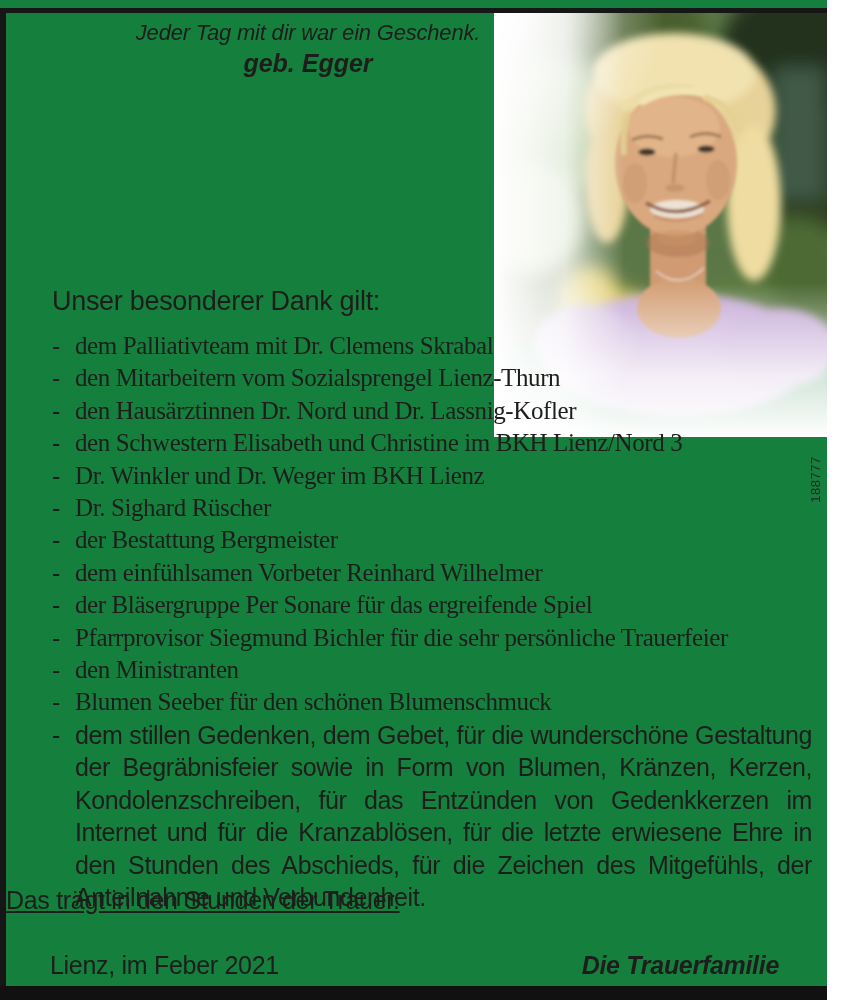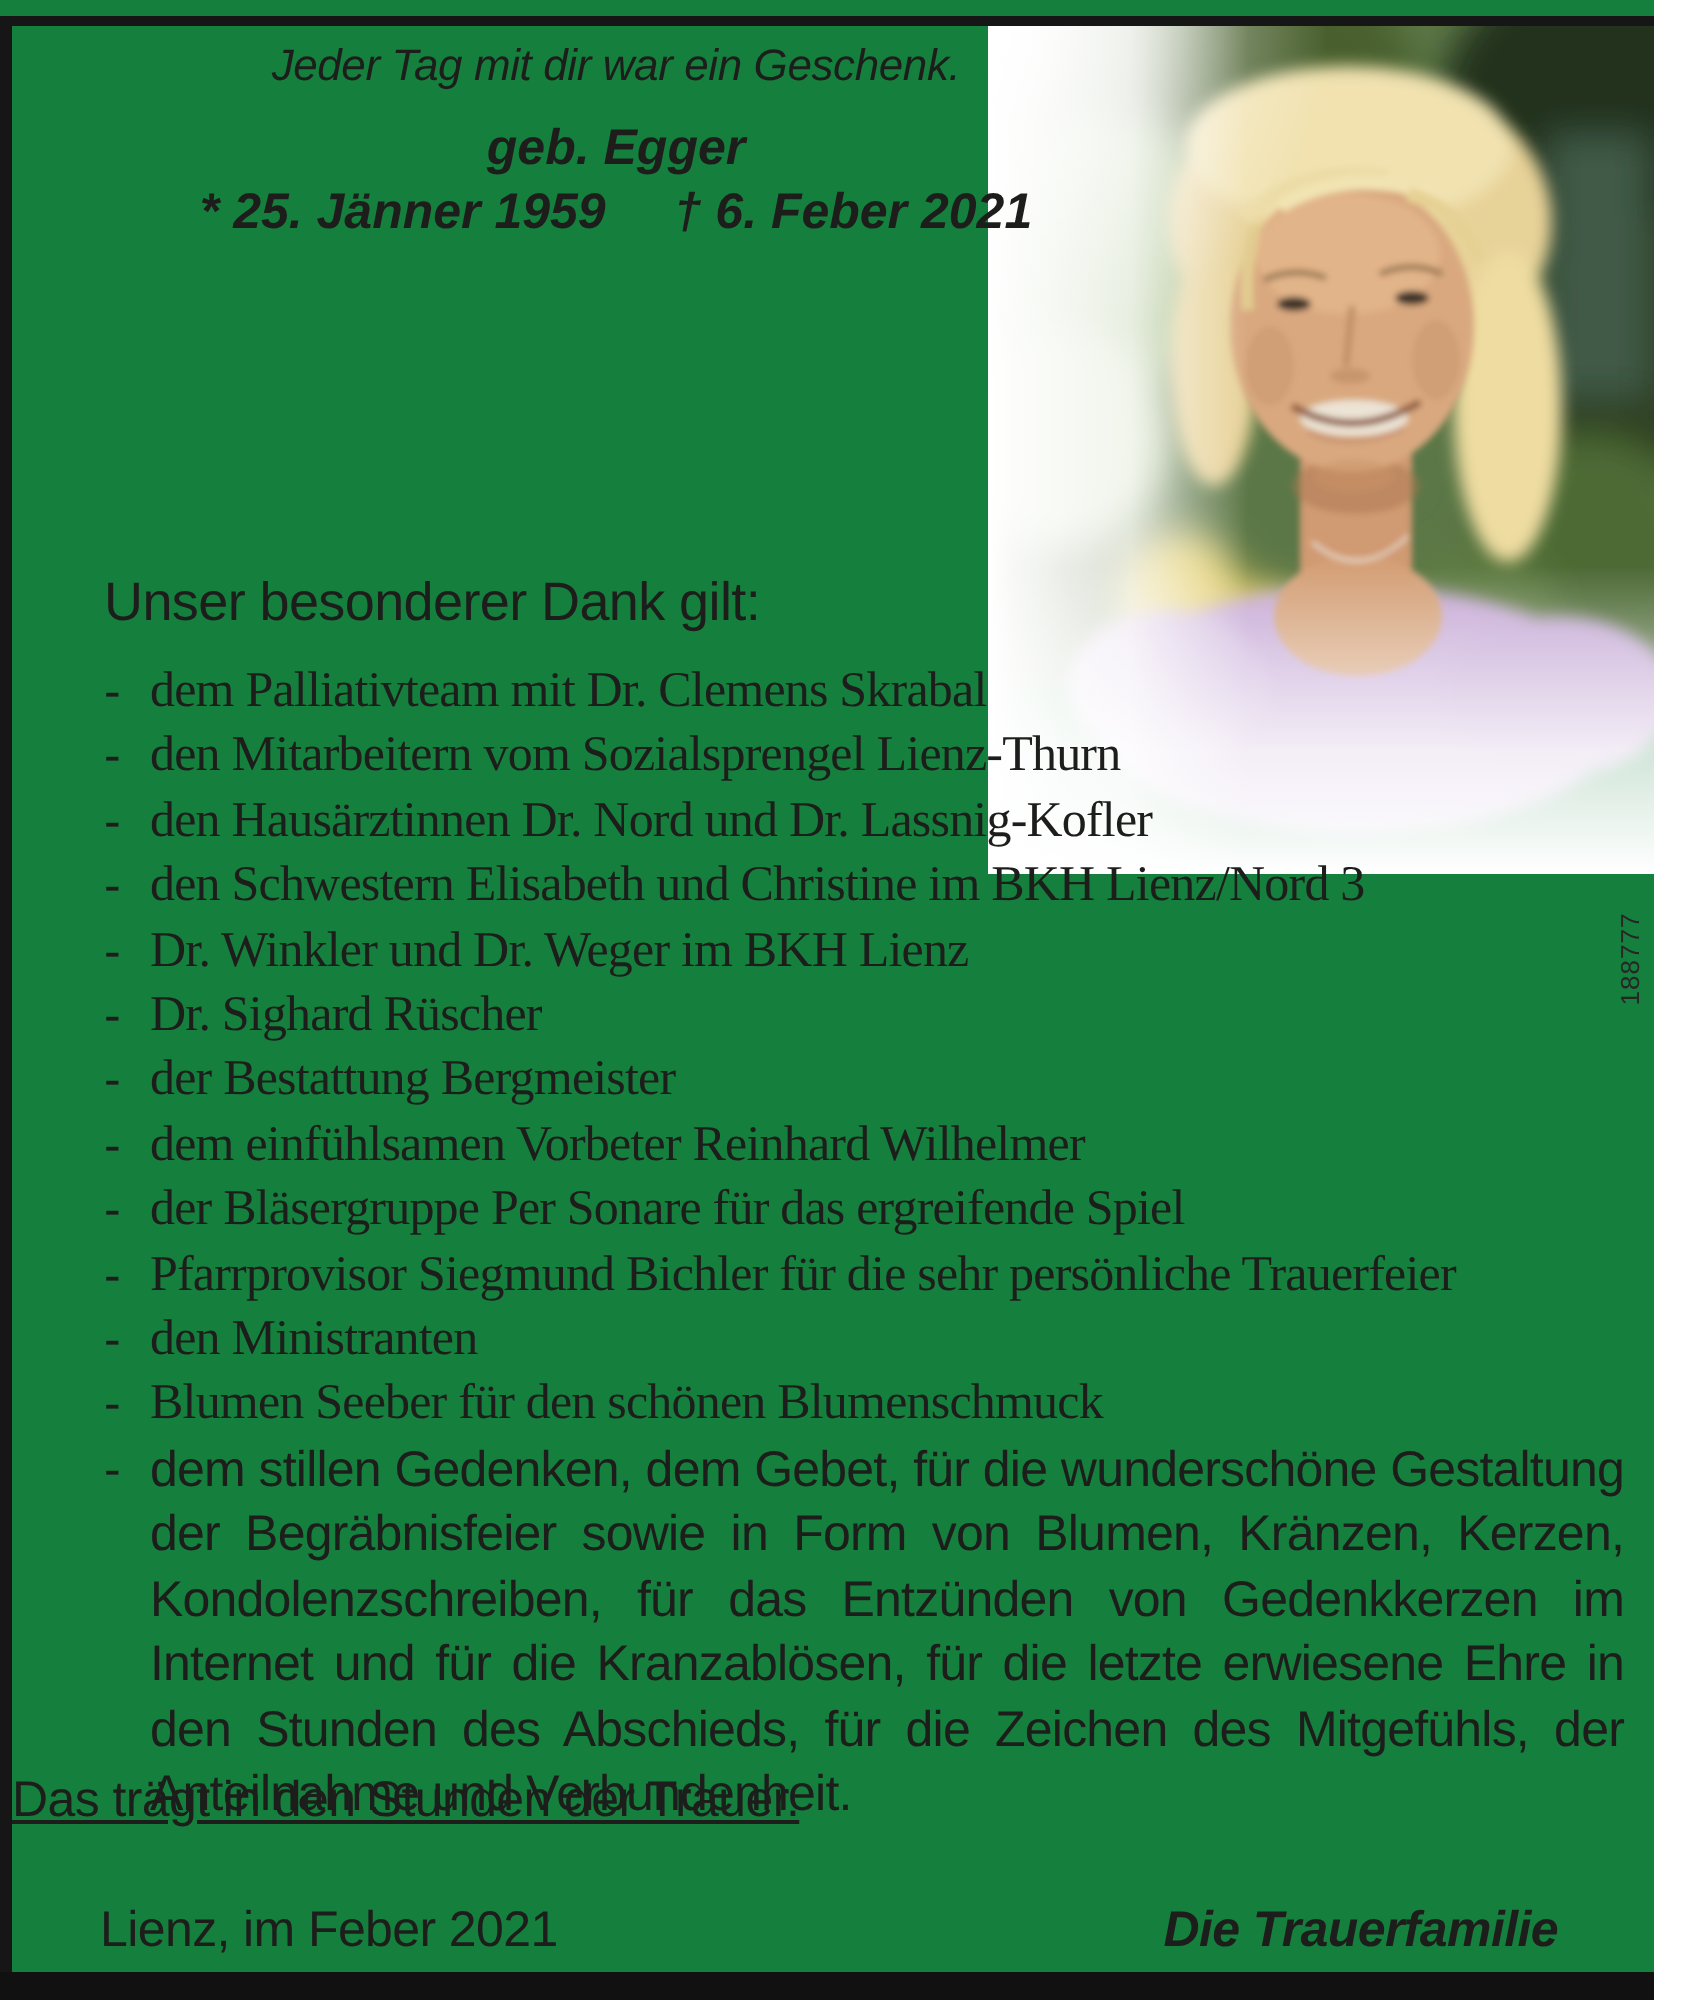--- a/index.html
+++ b/index.html
@@ -16,21 +16,21 @@
   .frame-bottom{position:absolute;left:0;top:986px;width:845px;height:14px;background:#111111;z-index:6;}
 
   
   .photo{position:absolute;left:494px;top:13px;width:339px;height:424px;z-index:1;}
 
   
   .header{position:absolute;left:8px;top:0;width:600px;text-align:center;z-index:3;}
   .epigraph{margin-top:20px;font-size:22px;font-style:italic;font-weight:500;letter-spacing:-0.2px;}
   .tribute{margin-top:21px;font-size:31px;font-style:italic;font-weight:bold;letter-spacing:-0.4px;}
   .name{margin-top:14px;font-size:58px;font-style:italic;font-weight:bold;letter-spacing:-1px;line-height:1.0;}
-  .maiden{margin-top:14px;font-size:25px;font-style:italic;font-weight:bold;}
+  .maiden{margin-top:3px;font-size:25px;font-style:italic;font-weight:bold;}
   .dates{margin-top:3px;font-size:25px;font-style:italic;font-weight:bold;}
   .dates .death{display:inline-block;margin-left:34px;}
 
   
   .main{position:absolute;left:52px;top:254px;width:760px;z-index:3;margin-top:32px;}
   .intro{font-size:27px;letter-spacing:-0.3px;}
   ul.thanks{list-style:none;margin:13px 0 0 0;padding:0;}
   ul.thanks li{display:flex;font-size:25px;line-height:32.4px;letter-spacing:-0.4px;}
   ul.thanks .dash{flex:0 0 23px;}
   ul.thanks .txt{flex:1;}
@@ -137,23 +137,20 @@
 
       <rect x="0" y="0" width="130" height="424" fill="url(#fadeL)"></rect>
       <rect x="0" y="270" width="339" height="154" fill="url(#fadeB)"></rect>
       <rect x="0" y="0" width="170" height="170" fill="url(#fadeTL)"></rect>
     </svg>
   </div>
 
   <div class="header">
     <div class="epigraph">Jeder Tag mit dir war ein Geschenk.</div>
     <div class="maiden">geb. Egger</div>
-    <div class="dates">
-      <span class="birth">* 25. Jänner 1959</span><span class="death">† 6. Feber 2021</span>
-    </div>
   </div>
 
   <div class="main">
     <div class="intro">Unser besonderer Dank gilt:</div>
     <ul class="thanks">
       <li class="single">
           <span class="dash">-</span>
           <span class="txt">dem Palliativteam mit Dr. Clemens Skrabal</span>
         </li>
       <li class="single">

